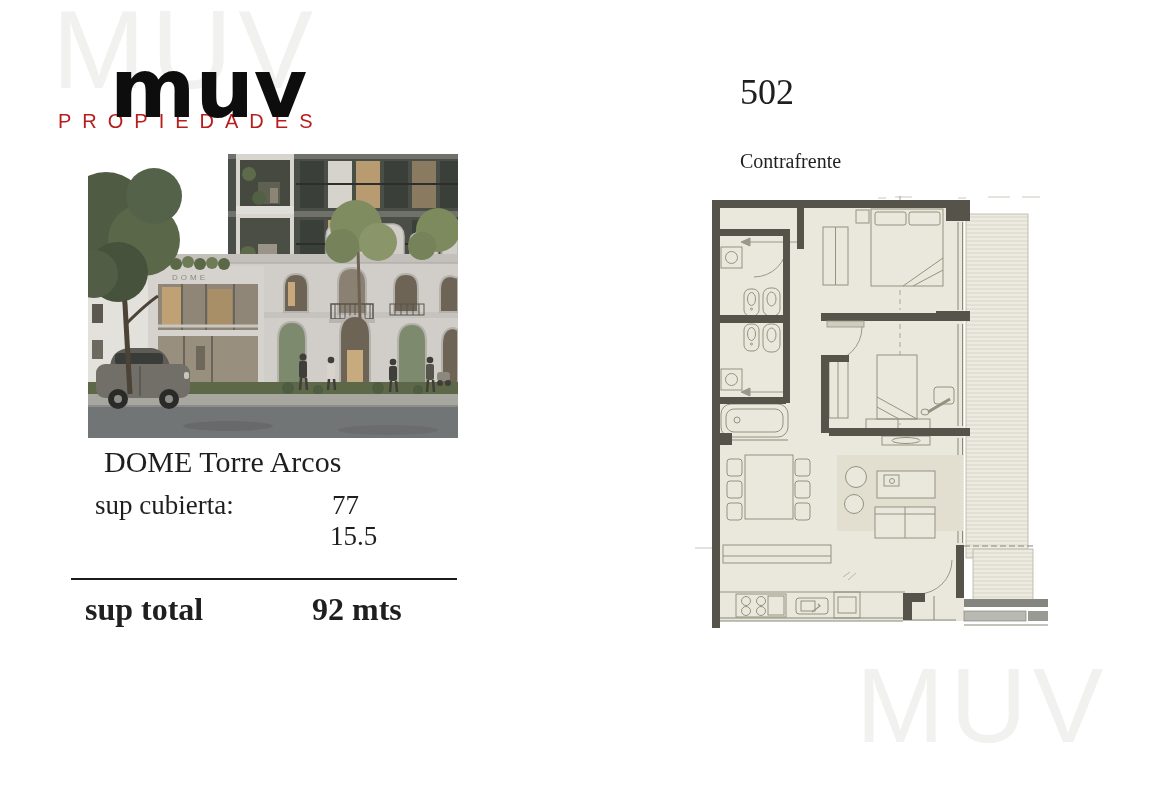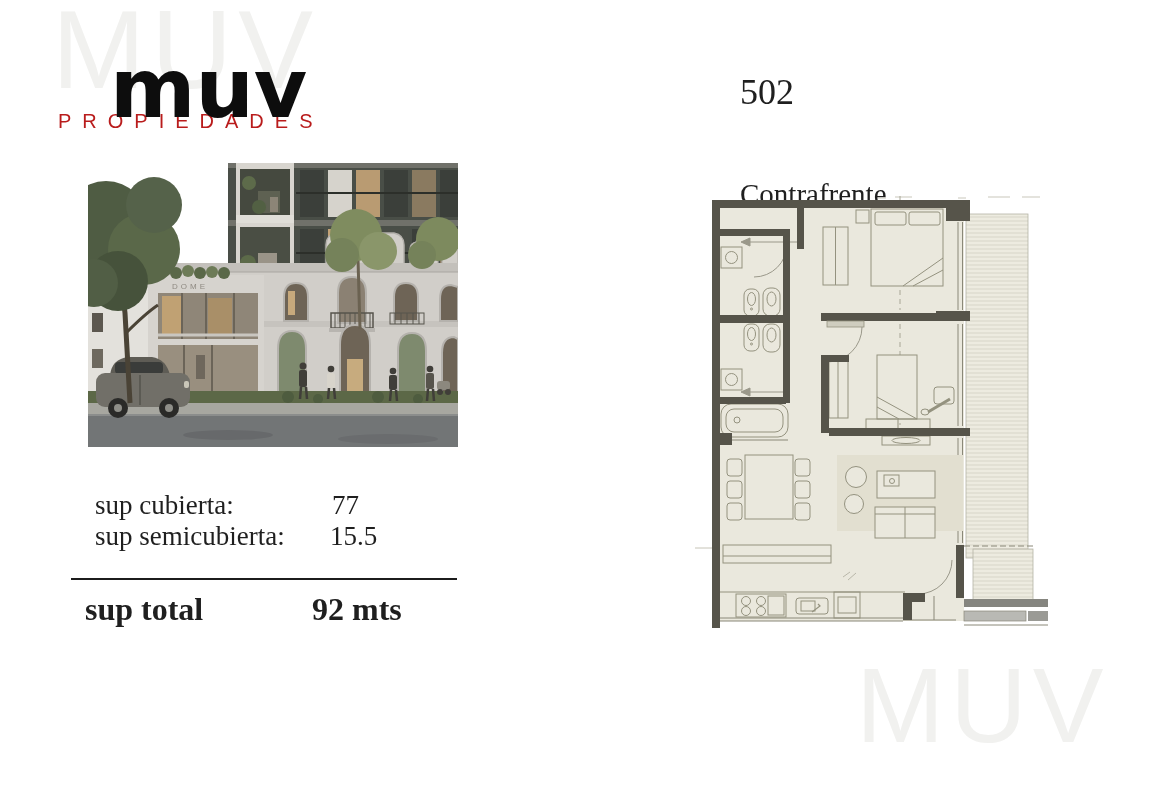--- a/index.html
+++ b/index.html
@@ -12,38 +12,38 @@
   .wm-small{font-family:"Liberation Sans", sans-serif;font-weight:400;color:#b91c1c;
           font-size:20px;letter-spacing:11px;white-space:nowrap;}
   
   .logo{font-family:"DejaVu Sans", sans-serif;font-weight:700;font-size:82px;line-height:1;
         color:#0d0d0d;letter-spacing:0px;}
   
   .title{font-size:30px;}
   .spec{font-size:27px;text-align:center;}
   .total{font-size:32px;font-weight:bold;}
   .unit-no{font-size:36px;}
-  .orientation{font-size:29px;margin-top:28px;}
+  .orientation{font-size:20px;}
   .divider{background:#1c1c1c;height:2px;}
   .photo-frame{overflow:hidden;}
 </style>
 </head>
 <body>
 
 <div id="page">
 
   <div class="abs wm-big" style="left:52px;top:-6px;">MUV</div>
   <div class="abs wm-small" style="left:58px;top:110px;">PROPIEDADES</div>
 
   <div class="abs wm-big" style="left:856px;top:652px;font-size:106px;">MUV</div>
   <div class="abs wm-small" style="left:862px;top:756px;">PROPIEDADES</div>
 
   <div class="abs logo" style="left:110px;top:48px;">muv</div>
 
-  <div class="abs photo-frame" style="left:88px;top:163px;width:370px;height:284px;">
+  <div class="abs photo-frame" style="left:88px;top:154px;width:370px;height:284px;">
     <svg width="370" height="284" viewBox="0 0 370 284">
 
       <g>
         <rect x="140" y="0" width="230" height="125" fill="#494e47"></rect>
         <rect x="140" y="0" width="230" height="5" fill="#70716a"></rect>
 
         <g>
           <rect x="212" y="7" width="24" height="47" fill="#3b3f3a"></rect>
           <rect x="240" y="7" width="24" height="47" fill="#d6d3cc"></rect>
           <rect x="268" y="7" width="24" height="47" fill="#b99b72"></rect>
@@ -226,25 +226,25 @@
         <line x1="272" y1="166" x2="270" y2="96" stroke="#6b6251" stroke-width="3"></line>
         <circle cx="268" cy="72" r="26" fill="#7f8c5f"></circle>
         <circle cx="290" cy="88" r="19" fill="#8a966a"></circle>
         <circle cx="254" cy="92" r="17" fill="#75825a"></circle>
         <circle cx="350" cy="76" r="22" fill="#7d8a5e"></circle>
         <circle cx="334" cy="92" r="14" fill="#75825a"></circle>
       </g>
     </svg>
   </div>
 
+  <div class="abs title" style="left:104px;top:445px;">DOME Torre Arcos</div>
 
   <div class="abs spec" style="left:95px;top:490px;">sup cubierta:</div>
   <div class="abs spec" style="left:332px;top:490px;">77</div>
 
-  <div class="abs spec" style="left:95px;top:521px;">sup semicubierta:</div>
   <div class="abs spec" style="left:330px;top:521px;">15.5</div>
 
   <div class="abs divider" style="left:71px;top:578px;width:386px;"></div>
 
   <div class="abs total" style="left:85px;top:591px;">sup total</div>
   <div class="abs total" style="left:312px;top:591px;">92 mts</div>
 
   <div class="abs unit-no" style="left:740px;top:71px;">502</div>
   <div class="abs orientation" style="left:740px;top:150px;">Contrafrente</div>
 

